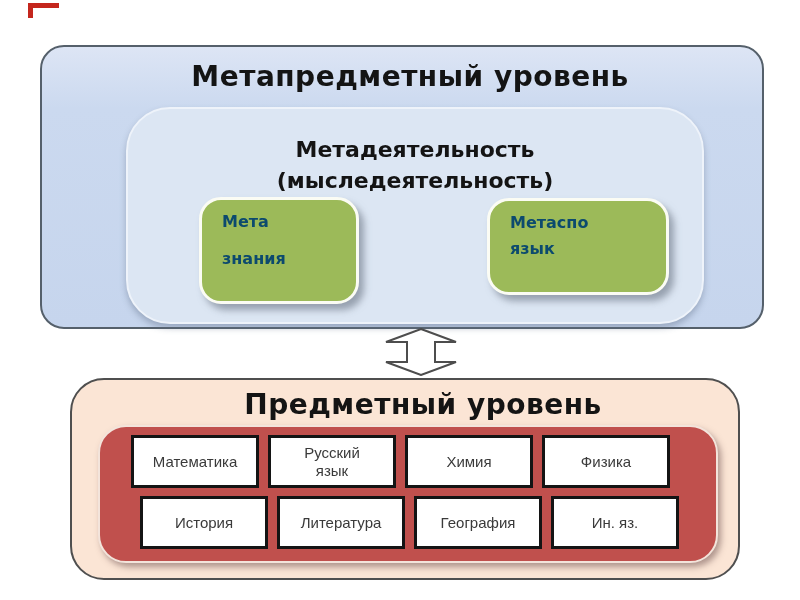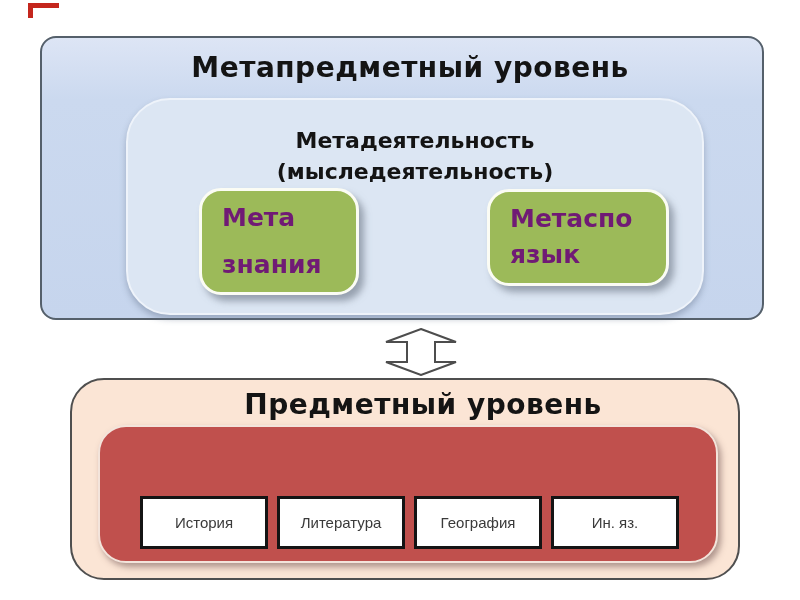--- a/index.html
+++ b/index.html
@@ -17,25 +17,25 @@
     position: absolute;
     left: 28px; top: 3px;
     width: 26px; height: 10px;
     border-top: 5px solid #c4261d;
     border-left: 5px solid #c4261d;
   }
 
   
   .meta-level {
     position: absolute;
-    left: 40px; top: 36px;
+    left: 40px; top: 45px;
     width: 724px; height: 284px;
     box-sizing: border-box;
     border: 2px solid #55606b;
-    border-radius: 16px;
+    border-radius: 24px;
     background: linear-gradient(180deg, #dde5f5 0%, #cbd9ef 22%, #c6d5ed 100%);
     padding-left: 16px;
   }
   .lvl-title {
     margin: 0;
     padding-top: 13px;
     text-align: center;
     font-size: 28px;
     font-weight: 700;
     color: #141414;
@@ -63,22 +63,22 @@
   .green-box {
     position: absolute;
     box-sizing: border-box;
     background: #9cba59;
     border: 3px solid #fbfcf4;
     border-radius: 22px;
     box-shadow: 5px 6px 7px rgba(105, 115, 130, 0.6);
     text-align: left;
     padding: 12px 0 0 20px;
     font-weight: 700;
-    font-size: 25px;
-    color: #701a75;
+    font-size: 16px;
+    color: #0c4a6e;
   }
   .gb-left  { left: 71px;  top: 88px; width: 160px; height: 107px; }
   .gb-right { left: 359px; top: 89px; width: 182px; height: 97px; }
   .gb-left  .gb-line2 { margin-top: 18px; }
   .gb-right .gb-line2 { margin-top: 7px; }
 
   
   .link-arrow {
     position: absolute;
     left: 385px; top: 328px;
@@ -157,20 +157,27 @@
   </section>
 
   <svg class="link-arrow" viewBox="0 0 72 48" xmlns="http://www.w3.org/2000/svg">
     <polygon points="36,1 71,14 50,14 50,34 71,34 36,47 1,34 22,34 22,14 1,14" fill="#ffffff" stroke="#4d4d4d" stroke-width="2" stroke-linejoin="miter"></polygon>
   </svg>
 
   <section class="subject-level">
     <h1 class="lvl-title">Предметный уровень</h1>
 
     <div class="red-box">
+      <div class="subj-row row1">
+        <div class="subj-cell">Математика</div>
+        <div class="subj-cell">Русский
+язык</div>
+        <div class="subj-cell">Химия</div>
+        <div class="subj-cell">Физика</div>
+      </div>
       <div class="subj-row row2">
         <div class="subj-cell">История</div>
         <div class="subj-cell">Литература</div>
         <div class="subj-cell">География</div>
         <div class="subj-cell">Ин. яз.</div>
       </div>
     </div>
   </section>
 
 </div>

